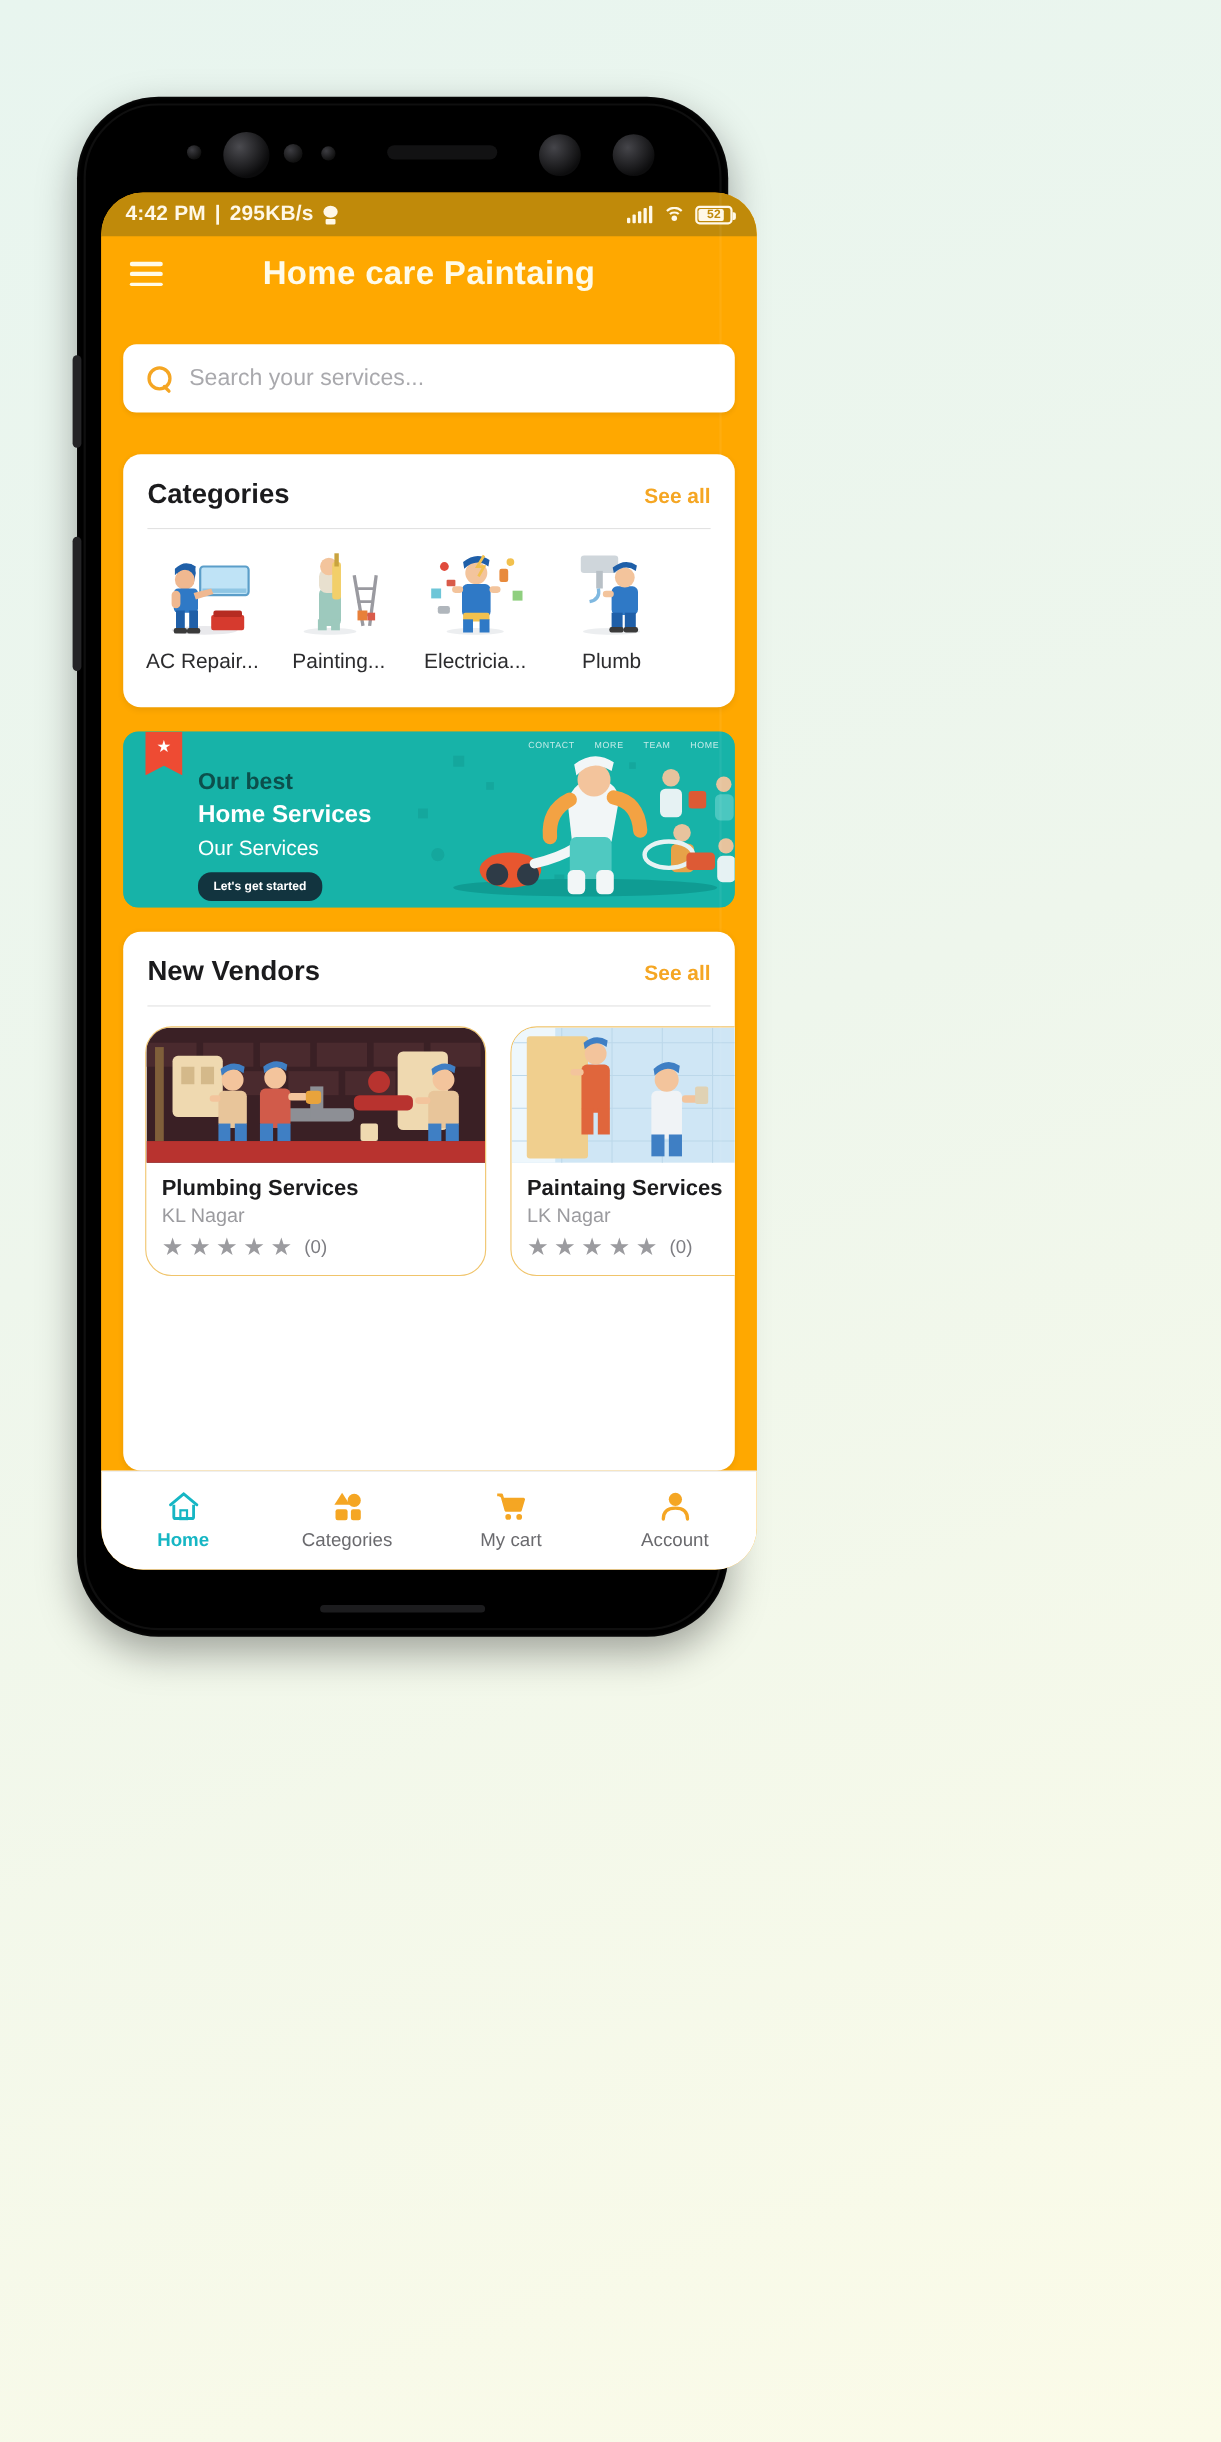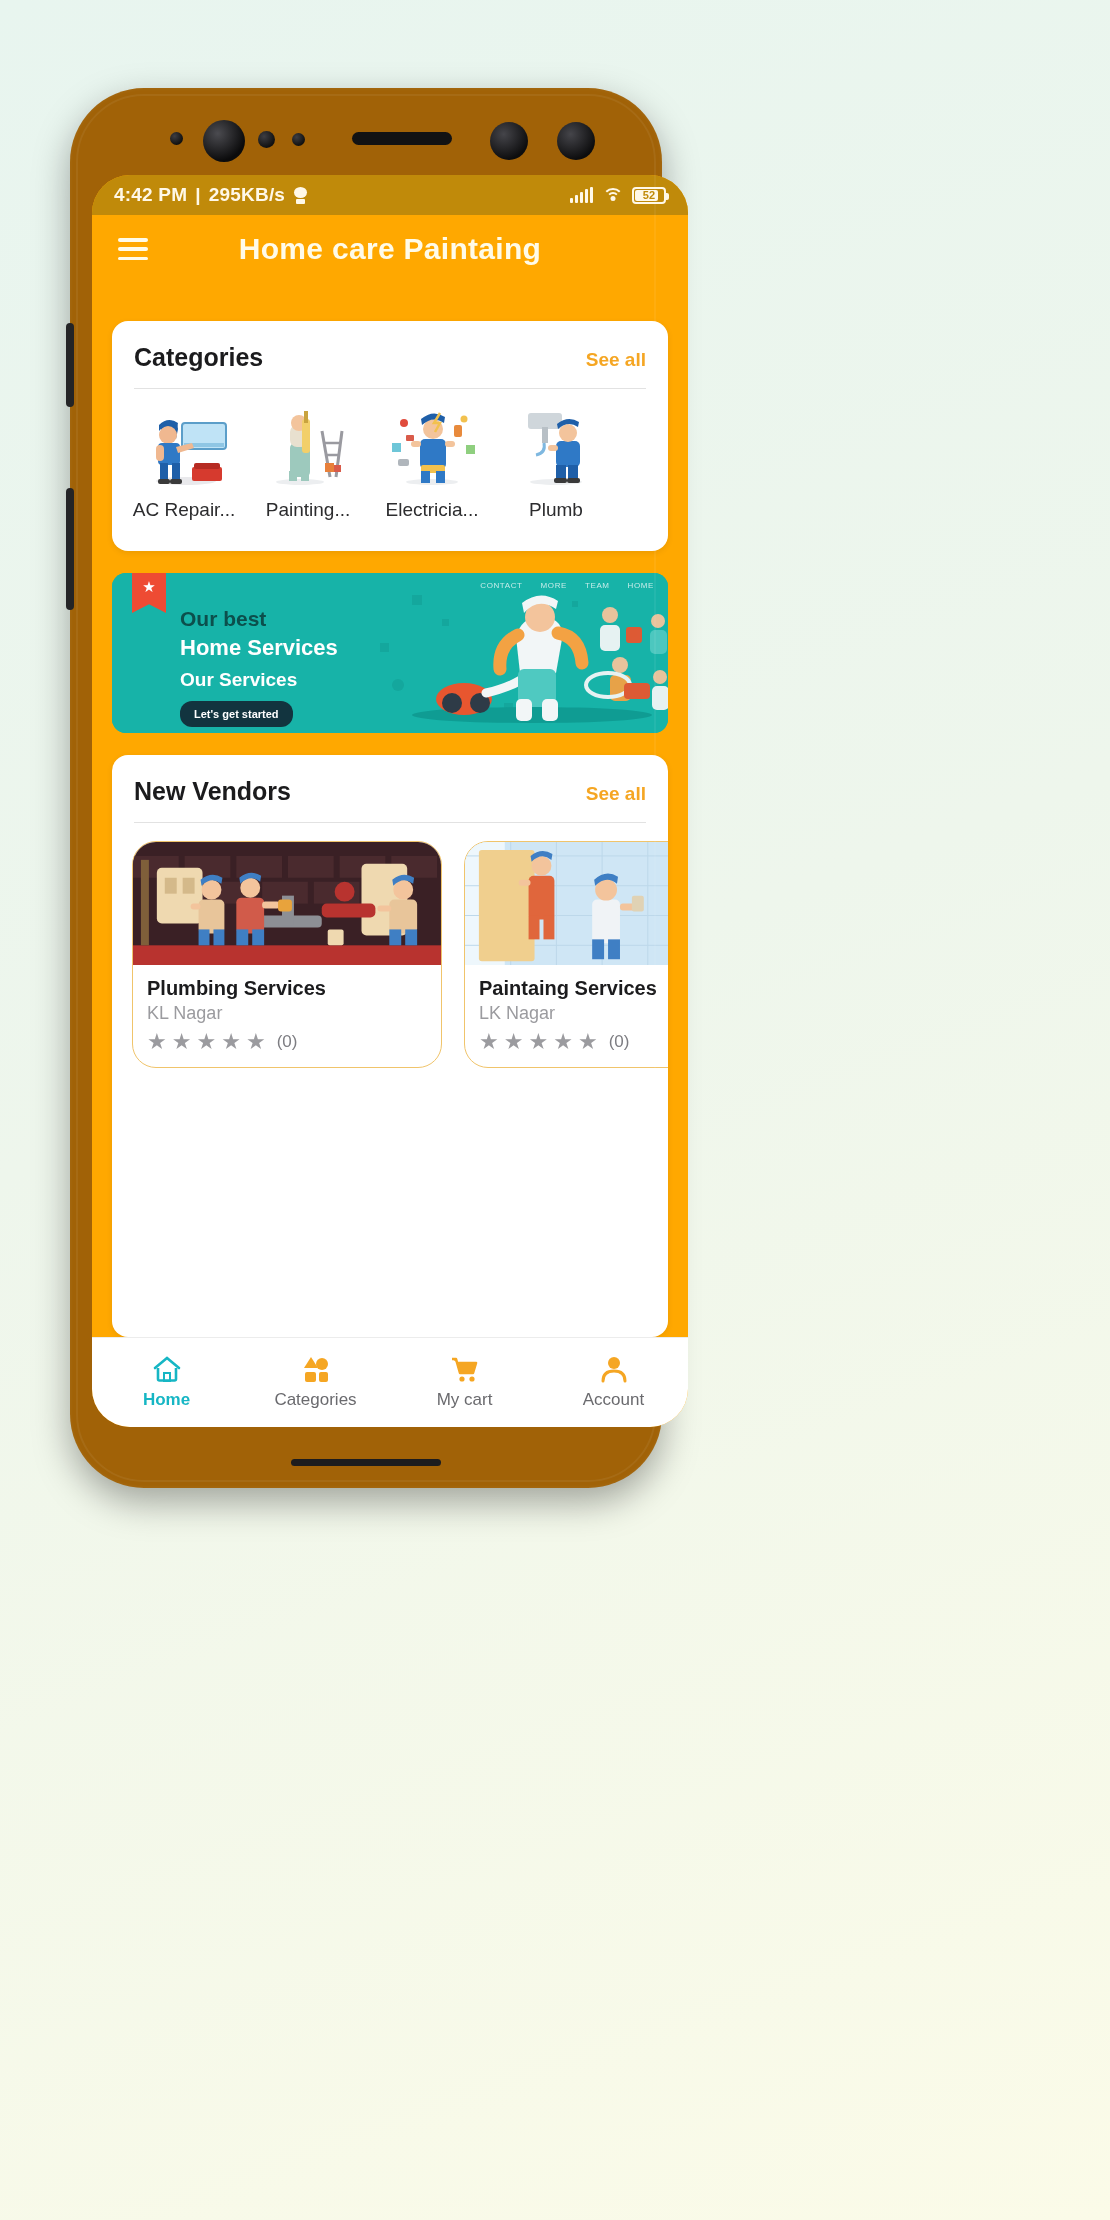--- a/index.html
+++ b/index.html
@@ -6,21 +6,21 @@
   html,body{ width:1110px; height:2220px; }
   body{
     font-family:"Liberation Sans", sans-serif;
     background:linear-gradient(160deg,#e8f5ef 0%,#eef6ec 45%,#fbfbe8 100%);
     position:relative; overflow:hidden;
   }
 
   
   #phone{
     position:absolute; left:70px; top:88px; width:592px; height:1400px;
-    background:#a16207; border-radius:74px;
+    background:#000000; border-radius:74px;
     box-shadow:0 14px 36px rgba(0,0,0,.34), inset 0 0 4px rgba(255,255,255,.08);
   }
   #phone::after{
     content:""; position:absolute; inset:6px; border-radius:68px;
     border:2px solid rgba(255,255,255,.06); pointer-events:none;
   }
   .side-btn{ position:absolute; background:#242426; border-radius:4px; }
   .sb1{ left:-4px; top:235px; width:8px; height:84px; }
   .sb2{ left:-4px; top:400px; width:8px; height:122px; }
   .sb3{ right:-4px; top:300px; width:8px; height:150px; }
@@ -135,21 +135,21 @@
   .ribbon{ position:absolute; left:20px; top:0; width:34px; height:40px;
     background:#EE4B33; clip-path:polygon(0 0,100% 0,100% 100%,50% 78%,0 100%);
     display:flex; align-items:flex-start; justify-content:center; padding-top:5px;
     color:#fff; font-size:15px; }
   .b-top{ position:absolute; right:14px; top:8px; display:flex; gap:18px;
     font-size:8px; color:rgba(255,255,255,.75); letter-spacing:.6px; }
   .b-t1{ position:absolute; left:68px; top:34px; font-size:21px; font-weight:bold;
     color:#0c4f4c; }
   .b-t2{ position:absolute; left:68px; top:62px; font-size:22px; font-weight:bold;
     color:#fff; }
-  .b-t3{ position:absolute; left:68px; top:96px; font-size:19px; font-weight:bold;
+  .b-t3{ position:absolute; left:68px; top:96px; font-size:19px; font-weight:normal;
     color:#fff; }
   .b-btn{ position:absolute; left:68px; top:128px; background:#12343f; color:#fff;
     font-size:11px; font-weight:bold; padding:7px 14px; border-radius:12px; cursor:pointer; }
 
   
   #vendors-card{ margin-top:22px; flex:1 1 auto; overflow:hidden; }
   .vend-row{ display:flex; gap:22px; padding:18px 20px 0 20px; overflow:hidden; }
   .vend-card{ flex:0 0 310px; border:1.5px solid #F0C46B; border-radius:24px;
     overflow:hidden; background:#fff; cursor:pointer; }
   .vend-img{ height:124px; position:relative; overflow:hidden; }
@@ -221,20 +221,24 @@
       <div class="hamburger">
         <i></i>
           <i></i>
           <i></i>
       </div>
       <div class="apptitle">Home care Paintaing</div>
     </div>
 
     <div class="content">
 
+      <div class="searchbar">
+        <span class="mag"></span>
+        <span class="search-ph">Search your services...</span>
+      </div>
 
       <div class="card" id="categories-card">
         <div class="card-head">
           <span class="card-title">Categories</span>
           <span class="see-all">See all</span>
         </div>
         <div class="divider"></div>
         <div class="cat-row">
 
           <div class="cat-item">

